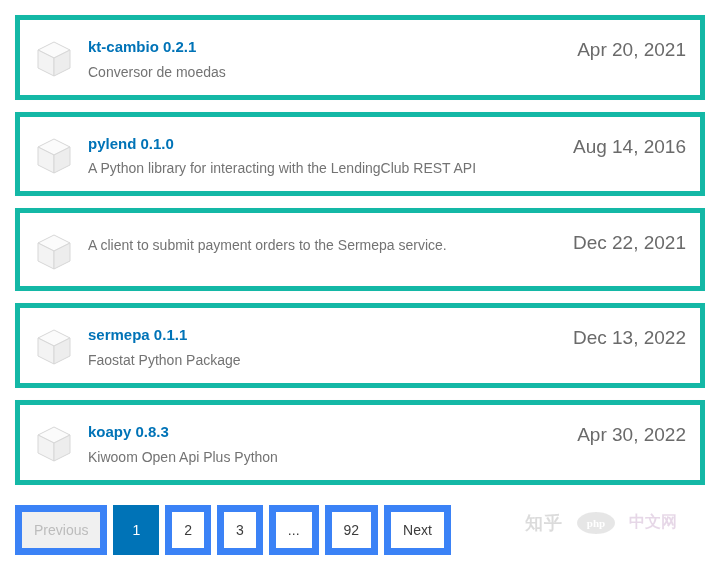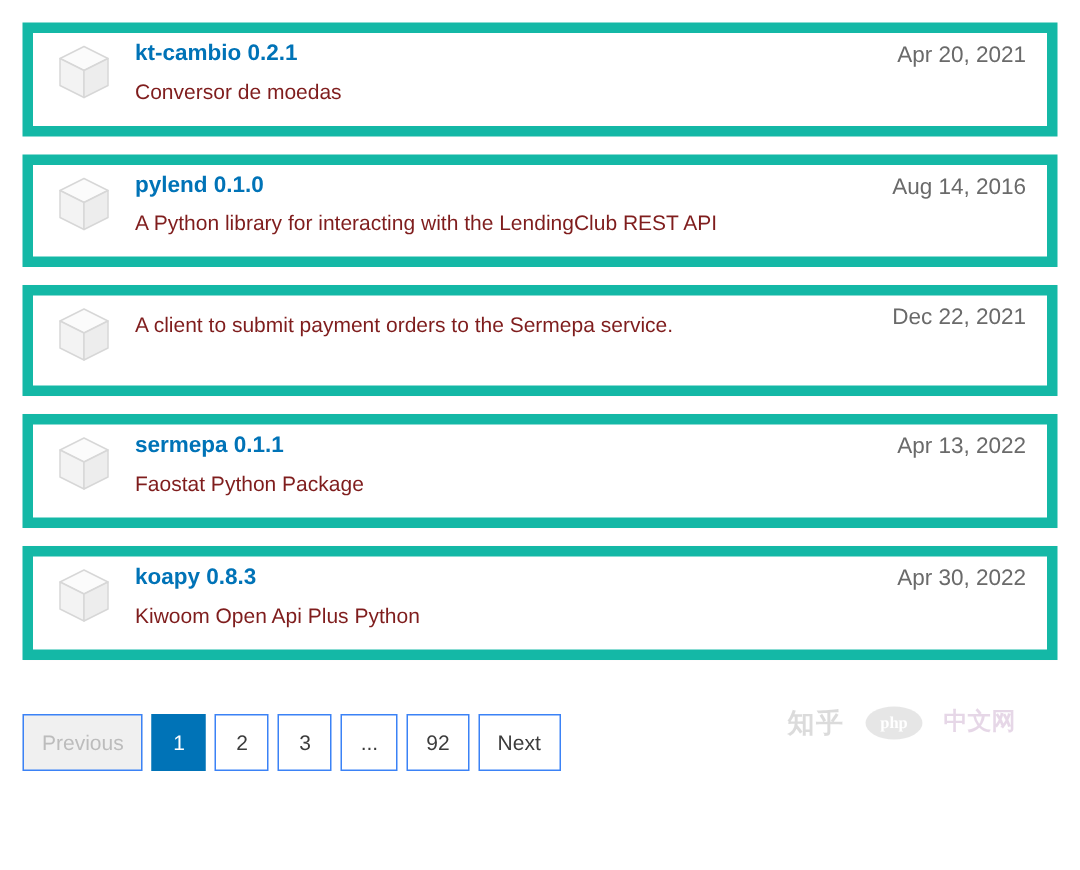--- a/index.html
+++ b/index.html
@@ -7,23 +7,23 @@
     padding: 15px;
     font-family: -apple-system, BlinkMacSystemFont, "Segoe UI", Helvetica, Arial, sans-serif;
     background: #ffffff;
     color: #464646;
     width: 720px;
     box-sizing: border-box;
   }
   .card {
     display: flex;
     align-items: flex-start;
-    border: 7px solid #14b8a6;
+    border: 5px solid #14b8a6;
     background: #ffffff;
-    padding: 4px 14px 14px 14px;
+    padding: 17px 14px 14px 14px;
     margin-bottom: 12px;
     box-shadow: 0 0 1px rgba(0,0,0,0.04);
   }
   .icon-box {
     width: 40px;
     height: 40px;
     flex: 0 0 40px;
     margin-right: 14px;
     margin-top: 2px;
     position: relative;
@@ -35,53 +35,52 @@
     min-width: 0;
   }
   .title {
     color: #0073b7;
     font-weight: 600;
     font-size: 15px;
     line-height: 1.3;
     cursor: pointer;
   }
   .desc {
-    color: #7f1d1d;
+    color: #737373;
     font-size: 14px;
     margin-top: 6px;
     line-height: 1.3;
   }
   .date {
     flex: 0 0 auto;
     color: #6a6a6a;
-    font-size: 15px;
+    font-size: 19px;
     padding-left: 12px;
     padding-top: 2px;
     white-space: nowrap;
   }
   .pagination {
     display: flex;
     margin-top: 20px;
     gap: 0;
   }
   .page-btn {
-    border: 1px solid #3b82f6;
+    border: 7px solid #3b82f6;
     background: #ffffff;
     color: #3c3c3c;
     font-size: 14px;
     min-width: 36px;
-    height: 38px;
+    height: 50px;
     display: flex;
     align-items: center;
     justify-content: center;
     padding: 0 12px;
     margin-right: 6px;
     cursor: pointer;
     box-sizing: border-box;
-    margin-top: 16px;
   }
   .page-btn.disabled {
     background: #f0f0f0;
     color: #bcbcbc;
     cursor: default;
   }
   .page-btn.active {
     background: #0073b7;
     color: #ffffff;
     border-color: #0073b7;
@@ -161,21 +160,21 @@
           <svg viewBox="0 0 40 40">
             <polygon points="20,3 36,11 20,19 4,11" fill="#fbfbfb"></polygon>
             <polygon points="4,11 20,19 20,37 4,29" fill="#f3f3f3"></polygon>
             <polygon points="36,11 20,19 20,37 36,29" fill="#ededed"></polygon>
           </svg>
         </div>
         <div class="info">
           <div class="title">sermepa 0.1.1</div>
           <div class="desc">Faostat Python Package</div>
         </div>
-        <div class="date">Apr 13, 2022</div>
+        <div class="date">Dec 13, 2022</div>
       </div>
       <div class="card">
         <div class="icon-box cube">
           <svg viewBox="0 0 40 40">
             <polygon points="20,3 36,11 20,19 4,11" fill="#fbfbfb"></polygon>
             <polygon points="4,11 20,19 20,37 4,29" fill="#f3f3f3"></polygon>
             <polygon points="36,11 20,19 20,37 36,29" fill="#ededed"></polygon>
           </svg>
         </div>
         <div class="info">

